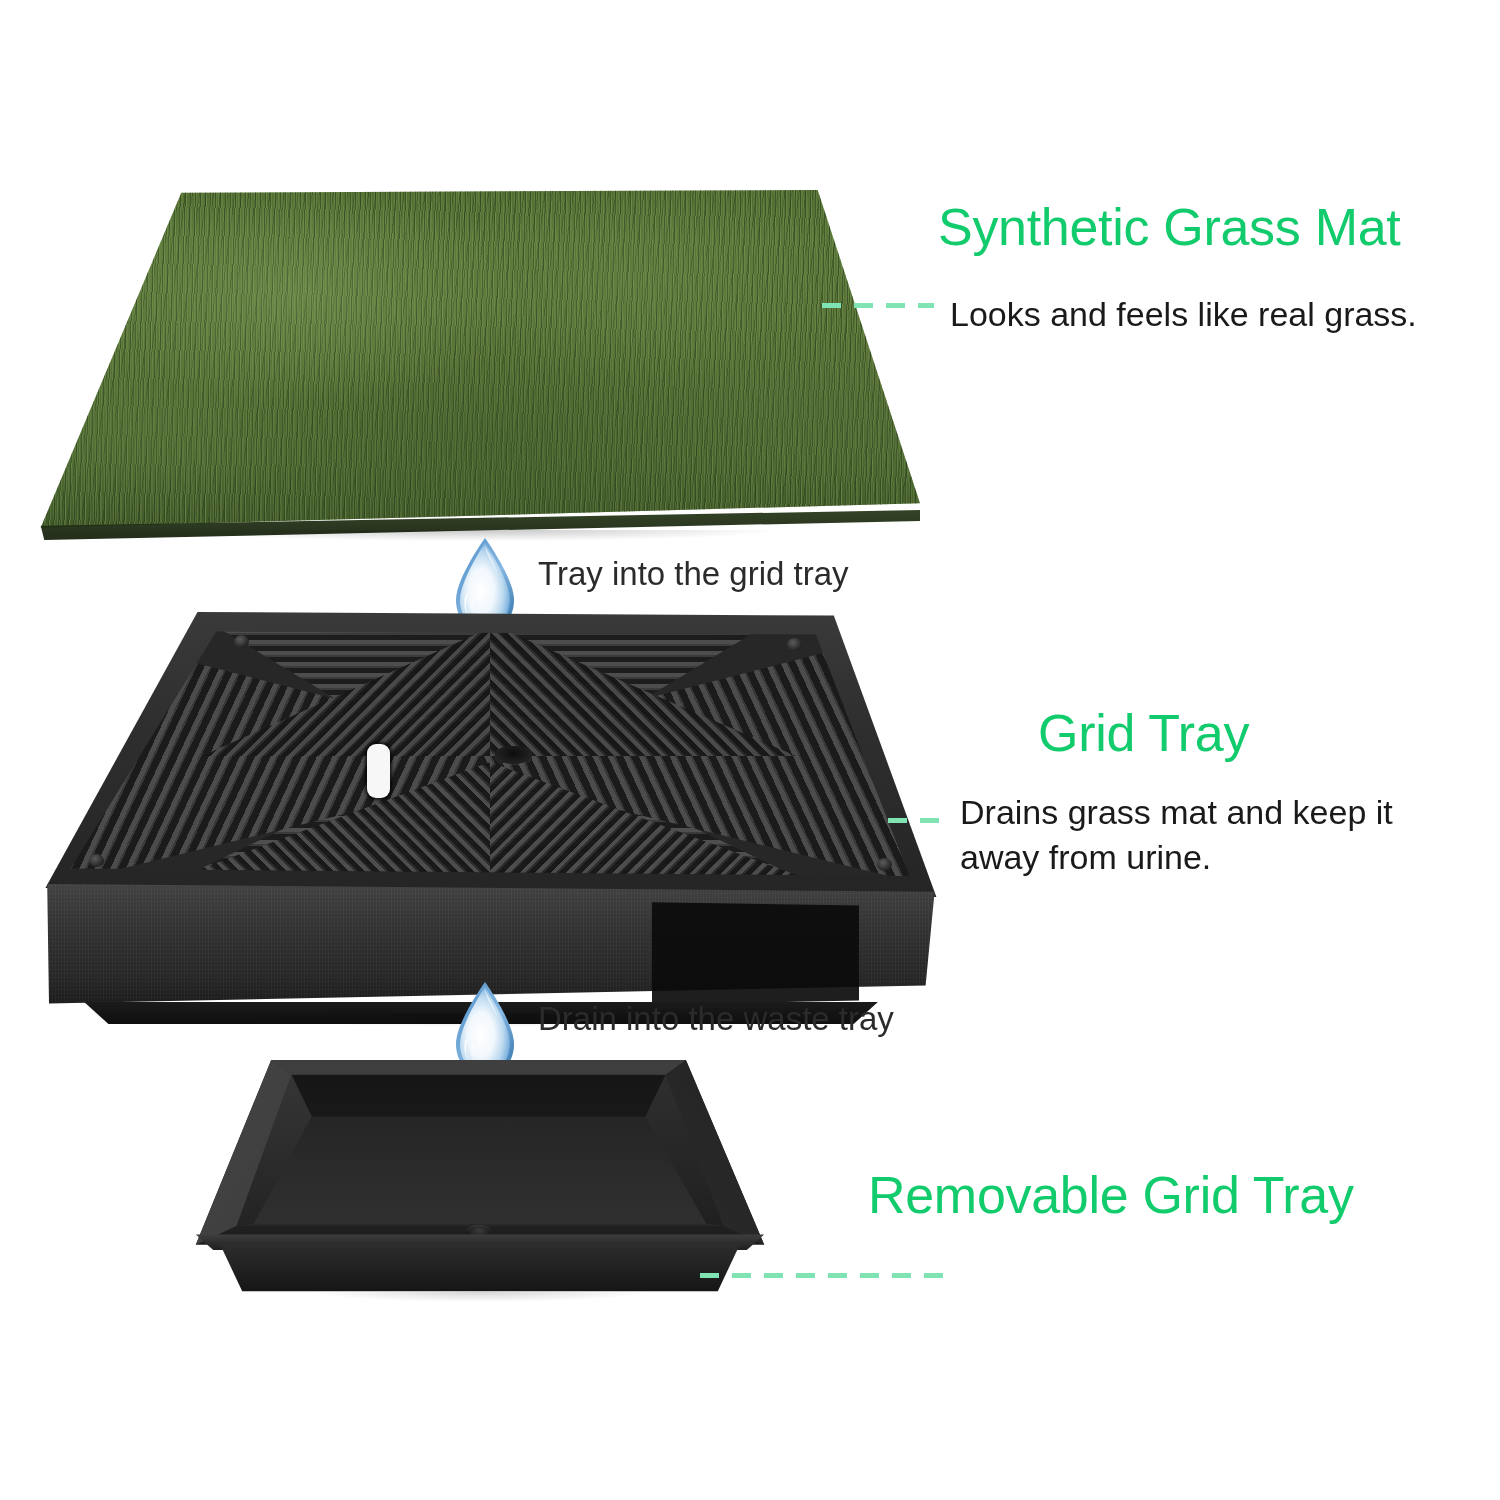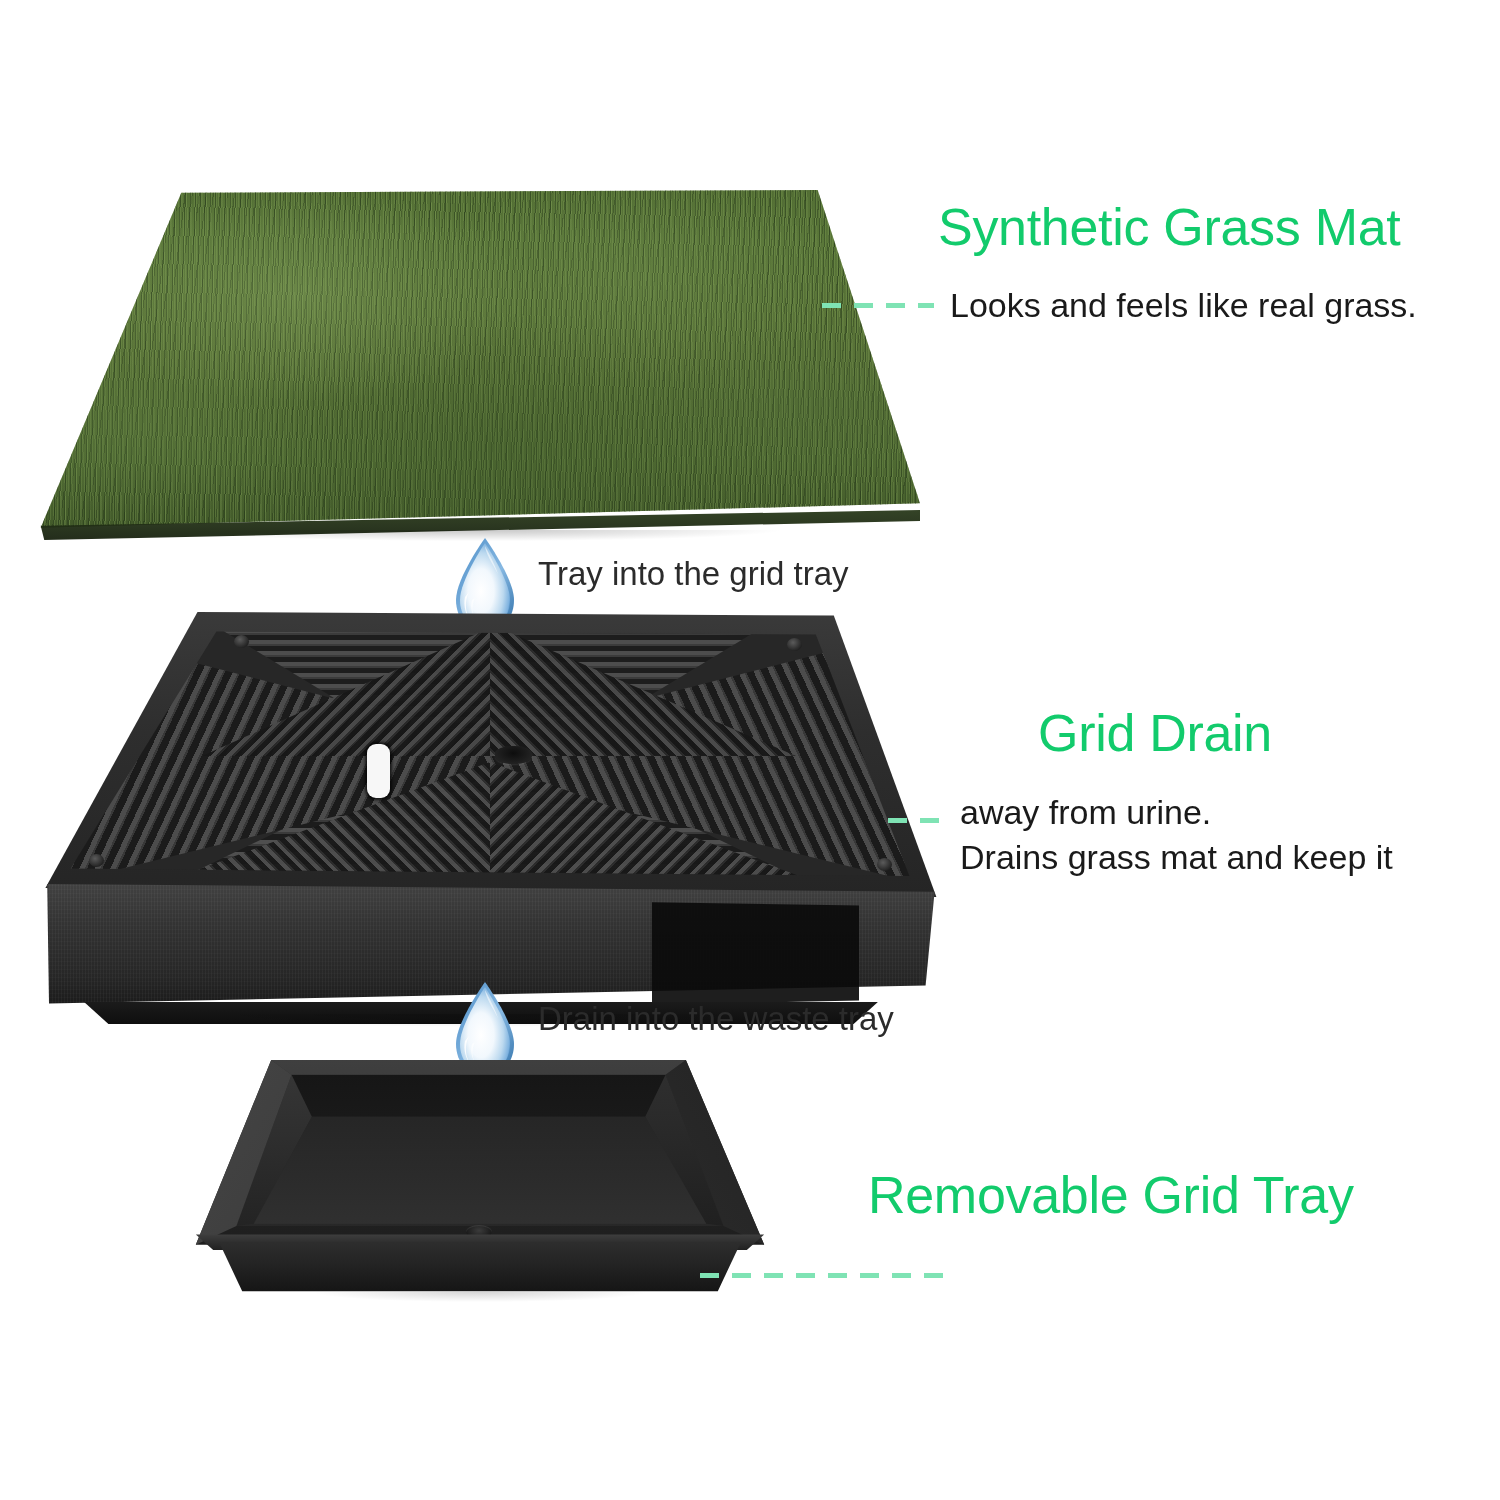--- a/index.html
+++ b/index.html
@@ -305,21 +305,21 @@
   <div class="grass-wrap">
     <div class="grass"></div>
     <div class="grass-edge"></div>
     <div class="grass-shadow"></div>
   </div>
 
   <div class="dash" style="left:822px;top:303px;width:112px;"></div>
 
   <div class="title" style="left:938px;top:200px;">Synthetic Grass Mat</div>
 
-  <div class="desc" style="left:950px;top:283px;width:520px;">Looks and feels like real grass.</div>
+  <div class="desc" style="left:950px;top:292px;width:520px;">Looks and feels like real grass.</div>
 
   <div class="drop" style="left:452px;top:536px;">
     <svg viewBox="0 0 66 100" xmlns="http://www.w3.org/2000/svg">
       <defs>
         <radialGradient id="dropA" cx="42%" cy="56%" r="62%">
           <stop offset="0%" stop-color="#ffffff"></stop>
           <stop offset="42%" stop-color="#f2f8fd"></stop>
           <stop offset="72%" stop-color="#bcd9ef"></stop>
           <stop offset="92%" stop-color="#7fb3e0"></stop>
           <stop offset="100%" stop-color="#4d8cc4"></stop>
@@ -362,25 +362,25 @@
     <div class="gt-skirt">
       <div class="gt-skirt-tex"></div>
     </div>
     <div class="gt-notch"></div>
     <div class="gt-foot"></div>
     <div class="gt-shadow"></div>
   </div>
 
   <div class="dash" style="left:888px;top:818px;width:64px;"></div>
 
-  <div class="title" style="left:1038px;top:706px;">Grid Drain</div>
+  <div class="title" style="left:1038px;top:706px;">Grid Tray</div>
 
   <div class="desc" style="left:960px;top:790px;width:520px;">
+    <div>Drains grass mat and keep it</div>
     <div>away from urine.</div>
-    <div>Drains grass mat and keep it</div>
   </div>
 
   <div class="drop" style="left:452px;top:980px;">
     <svg viewBox="0 0 66 100" xmlns="http://www.w3.org/2000/svg">
       <defs>
         <radialGradient id="dropB" cx="42%" cy="56%" r="62%">
           <stop offset="0%" stop-color="#ffffff"></stop>
           <stop offset="42%" stop-color="#f2f8fd"></stop>
           <stop offset="72%" stop-color="#bcd9ef"></stop>
           <stop offset="92%" stop-color="#7fb3e0"></stop>

